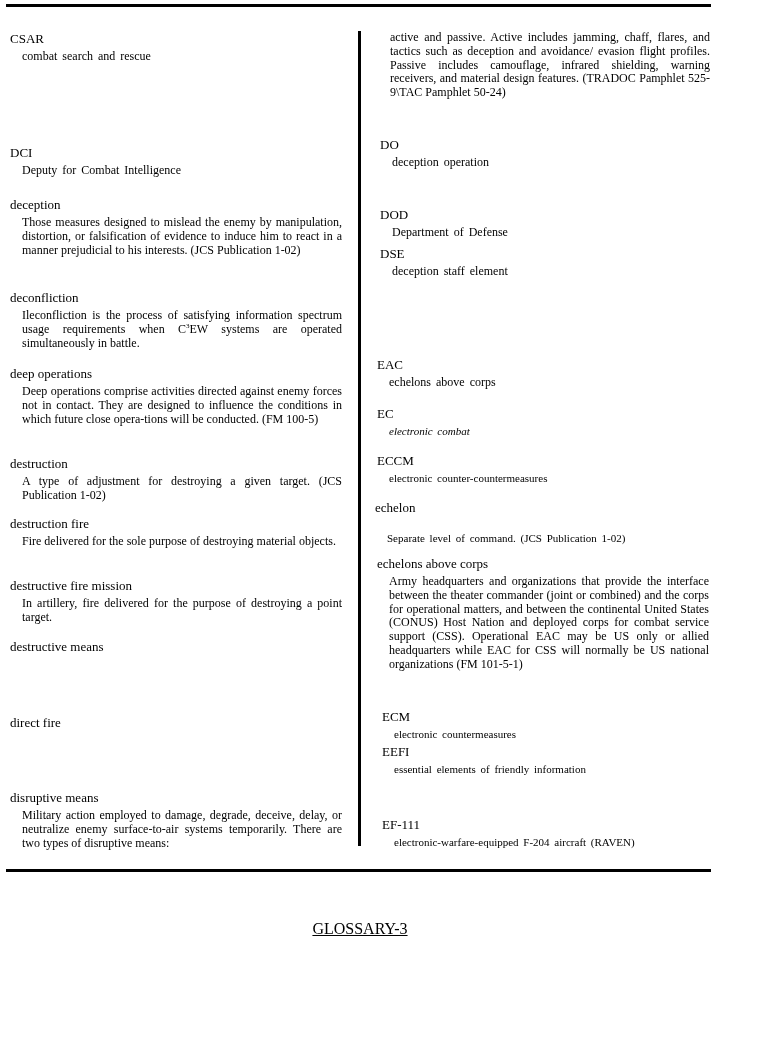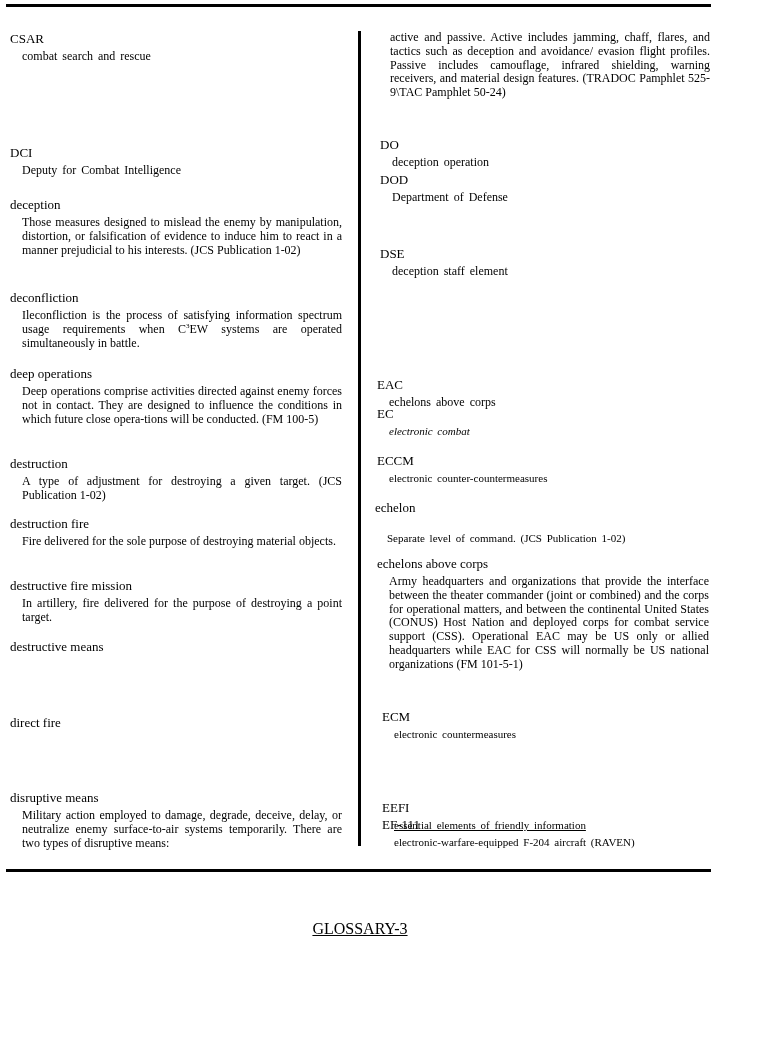--- a/index.html
+++ b/index.html
@@ -76,29 +76,29 @@
 </div>
 
 <div class="right">
   <div class="entry" style="left:390px; top:31px; width:320px;">
     <p class="continuation">active and passive. Active includes jamming, chaff, flares, and tactics such as deception and avoidance/ evasion flight profiles. Passive includes camouflage, infrared shielding, warning receivers, and material design features. (TRADOC Pamphlet 525-9\TAC Pamphlet 50-24)</p>
   </div>
   <div class="entry" style="left:380px; top:137px;">
     <p class="term">DO</p>
     <p class="def nowrap">deception operation</p>
   </div>
-  <div class="entry" style="left:380px; top:172px;">
+  <div class="entry" style="left:380px; top:207px;">
     <p class="term">DOD</p>
     <p class="def nowrap">Department of Defense</p>
   </div>
   <div class="entry" style="left:380px; top:246px;">
     <p class="term">DSE</p>
     <p class="def nowrap">deception staff element</p>
   </div>
-  <div class="entry" style="left:377px; top:357px;margin-top:20px;">
+  <div class="entry" style="left:377px; top:357px;">
     <p class="term">EAC</p>
     <p class="def nowrap">echelons above corps</p>
   </div>
   <div class="entry" style="left:377px; top:406px;">
     <p class="term">EC</p>
     <p class="def nowrap" style="font-size:11px;font-style:italic;">electronic combat</p>
   </div>
   <div class="entry" style="left:377px; top:453px;">
     <p class="term">ECCM</p>
     <p class="def nowrap" style="font-size:11px;">electronic counter-countermeasures</p>
@@ -108,23 +108,23 @@
     <p class="def nowrap" style="font-size:11px;margin-top:17px;">Separate level of command. (JCS Publication 1-02)</p>
   </div>
   <div class="entry" style="left:377px; top:556px;">
     <p class="term">echelons above corps</p>
     <p class="def">Army headquarters and organizations that provide the interface between the theater commander (joint or combined) and the corps for operational matters, and between the continental United States (CONUS) Host Nation and deployed corps for combat service support (CSS). Operational EAC may be US only or allied headquarters while EAC for CSS will normally be US national organizations (FM 101-5-1)</p>
   </div>
   <div class="entry" style="left:382px; top:709px;">
     <p class="term">ECM</p>
     <p class="def nowrap" style="font-size:11px;">electronic countermeasures</p>
   </div>
-  <div class="entry" style="left:382px; top:800px;">
+  <div class="entry" style="left:382px; top:744px;">
     <p class="term">EEFI</p>
-    <p class="def nowrap" style="font-size:11px;text-decoration:underline;">essential elements of friendly information</p>
+    <p class="def nowrap" style="font-size:11px;">essential elements of friendly information</p>
   </div>
   <div class="entry" style="left:382px; top:817px;">
     <p class="term">EF-111</p>
     <p class="def nowrap" style="font-size:11px;">electronic-warfare-equipped F-204 aircraft (RAVEN)</p>
   </div>
 </div>
 
 <div class="rule-bottom"></div>
 
 <div class="footer">GLOSSARY-3</div>

